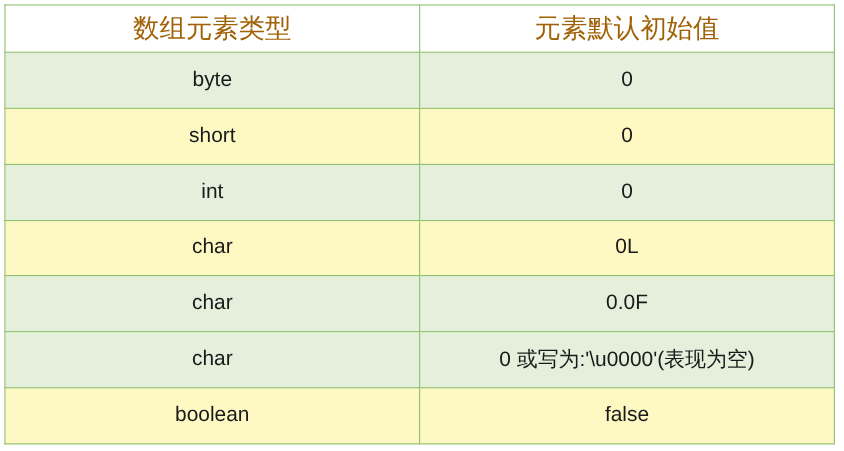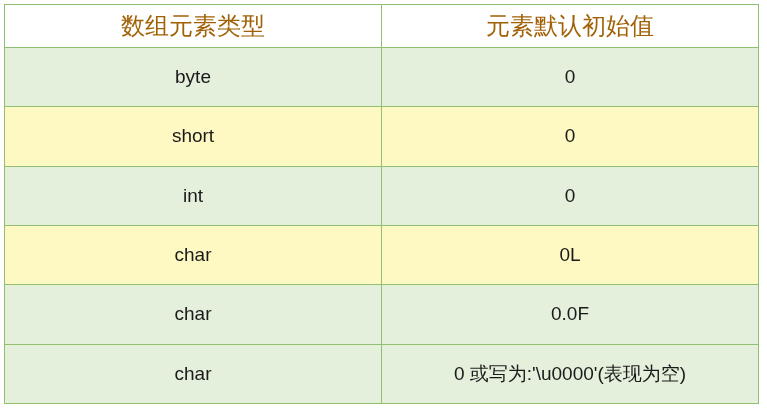--- a/index.html
+++ b/index.html
@@ -90,15 +90,19 @@
         <td>0L</td>
       </tr>
       <tr class="row-even">
         <td>char</td>
         <td>0.0F</td>
       </tr>
       <tr class="row-even">
         <td>char</td>
         <td>0 或写为:'\u0000'(表现为空)</td>
       </tr>
+      <tr class="row-odd">
+        <td>boolean</td>
+        <td>false</td>
+      </tr>
     </tbody>
   </table>
 </div>
 
 </body></html>

